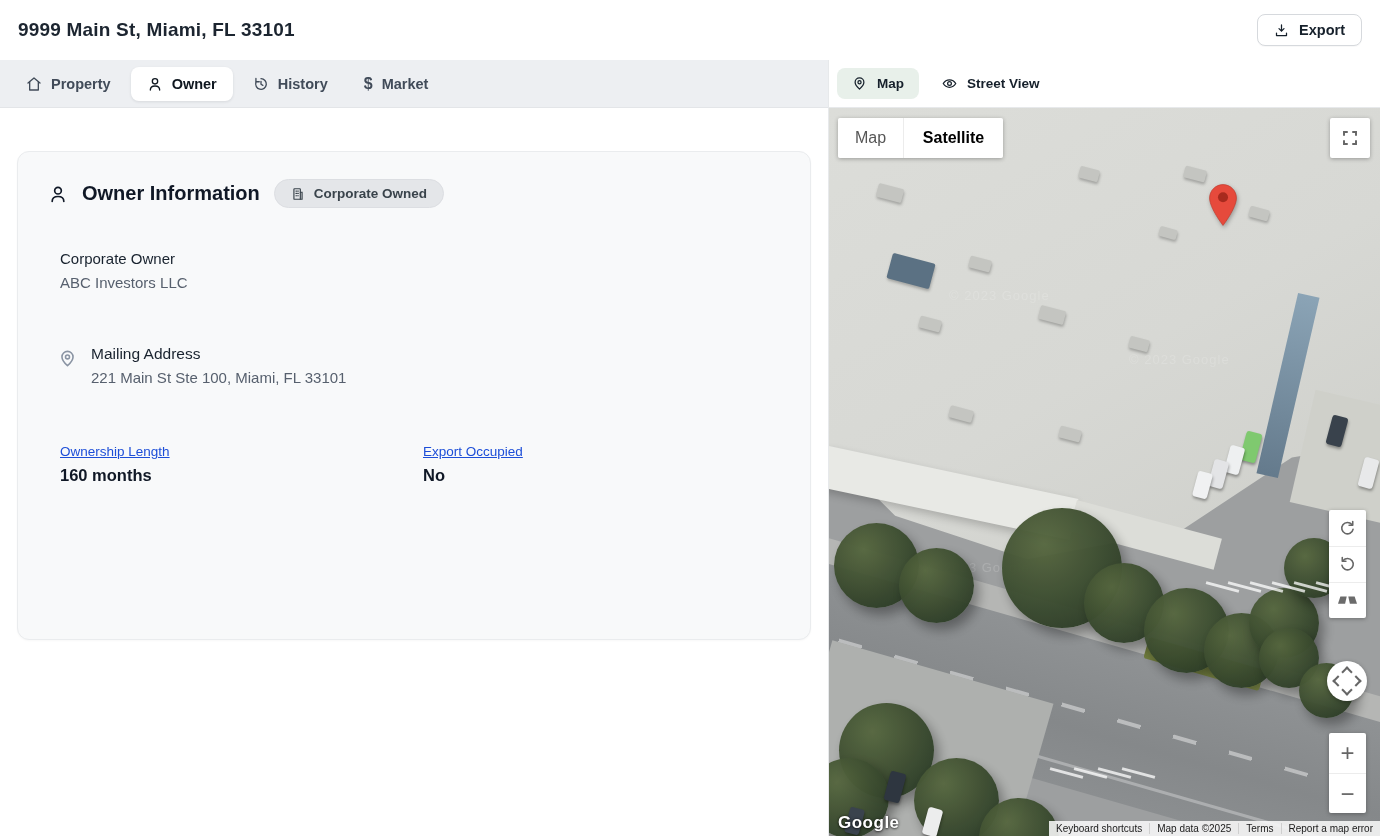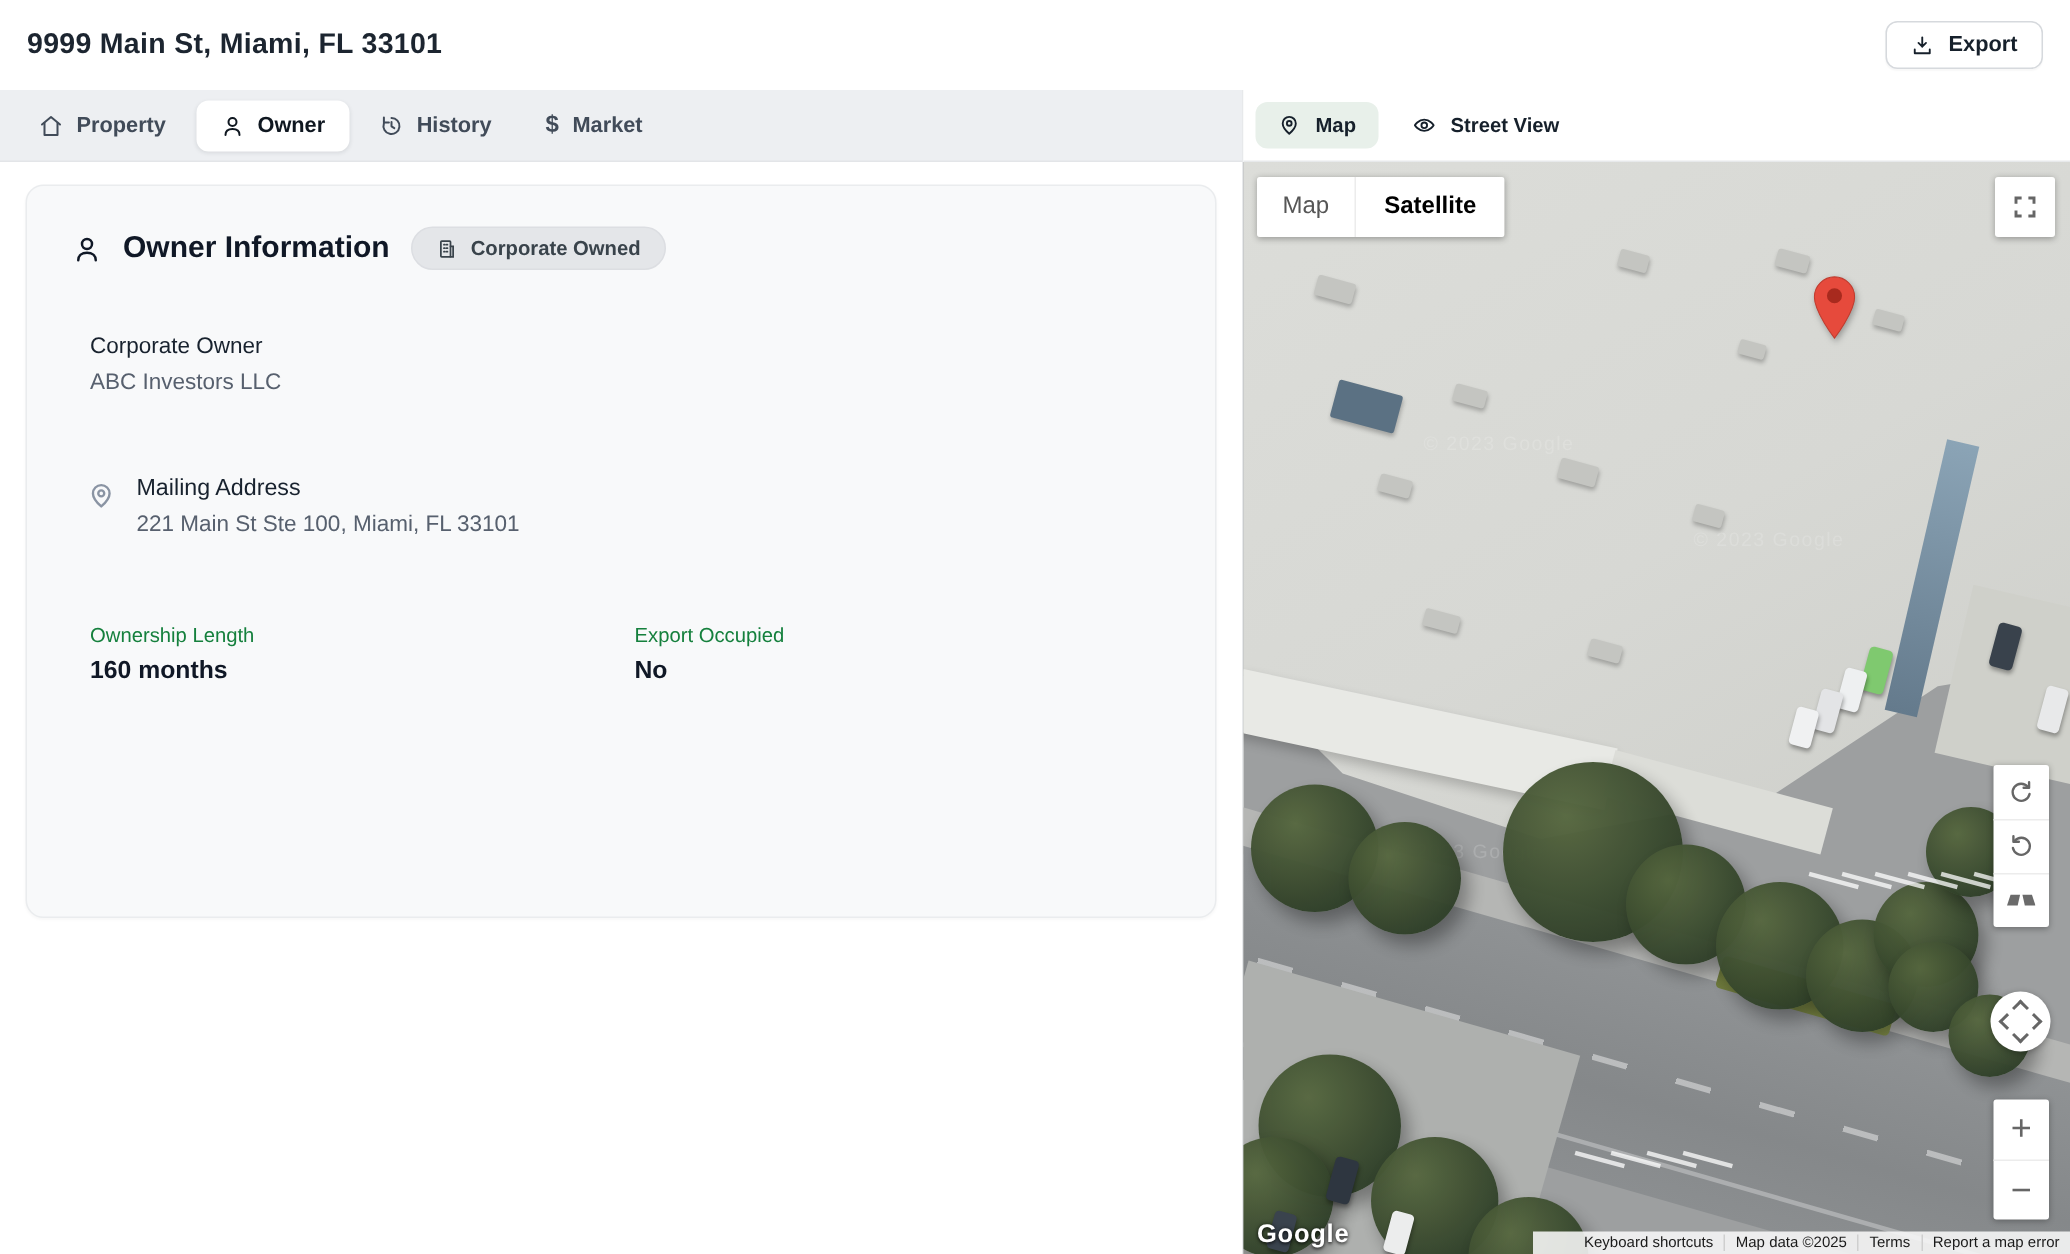--- a/index.html
+++ b/index.html
@@ -9,21 +9,21 @@
   
   .app-header { position:absolute; top:0; left:0; right:0; height:60px; background:#fff;
     display:flex; align-items:center; justify-content:space-between; padding:0 18px; z-index:5; }
   .page-title { font-size:19px; font-weight:700; color:#1c2530; letter-spacing:.2px; }
   .export-btn { display:flex; align-items:center; gap:10px; background:#fff; border:1px solid #d6d9dd;
     border-radius:8px; padding:7px 16px; font-size:14.5px; font-weight:600; color:#16202b; cursor:pointer;
     box-shadow:0 1px 1px rgba(0,0,0,.03); }
 
   
   .main { position:absolute; top:60px; left:0; right:0; bottom:0; display:flex; }
-  .left-pane { width:828px; display:flex; flex-direction:column; background:#fff; }
+  .left-pane { width:828px; display:flex; flex-direction:column; background:#fff;gap:28px; }
   .right-pane { width:660px; display:flex; flex-direction:column; border-left:1px solid #e7e9eb; }
 
   
   .tabbar { height:48px; background:#edeff2; display:flex; align-items:center; padding:0 10px; gap:4px;
     border-bottom:1px solid #e3e5e8; }
   .tab { display:flex; align-items:center; gap:9px; padding:9px 16px; border-radius:8px; font-size:14.5px;
     font-weight:600; color:#414b59; cursor:pointer; }
   .tab svg, .tab .dollar { width:16px; height:16px; color:#414b59; }
   .tab.active { background:#fff; color:#0f1720; box-shadow:0 1px 3px rgba(20,30,40,.10); font-weight:700; }
   .tab.active svg { color:#0f1720; }
@@ -48,21 +48,21 @@
     box-shadow:0 3px 6px rgba(60,90,70,.35); font-family:inherit; }
   .find-btn svg { width:15px; height:15px; color:#fff; }
 
   .mailing { margin:54px 0 0 16px; display:flex; gap:14px; align-items:flex-start; }
   .mailing svg { width:19px; height:19px; color:#8a94a3; margin-top:4px; }
   .mailing .field-label { font-size:15.5px; }
   .mailing .field-value { font-size:15px; margin-top:6px; }
 
   .stats { margin:58px 0 0 18px; display:flex; }
   .stat { width:380px; }
-  .stat-label { font-size:13.5px; color:#15803d; }
+  .stat-label { font-size:13.5px; color:#1d4ed8;text-decoration:underline; }
   .stat-value { font-size:16.5px; font-weight:700; color:#101826; margin-top:7px; }
 
   
   .map-toolbar { height:48px; background:#fff; border-bottom:1px solid #e7e9eb; display:flex;
     align-items:center; padding:0 8px; gap:8px; }
   .view-btn { display:flex; align-items:center; gap:10px; padding:8px 15px; border-radius:8px;
     font-size:13.5px; font-weight:600; color:#16202b; cursor:pointer; background:transparent; }
   .view-btn.active { background:#e8f0ea; }
   .view-btn svg { width:15px; height:15px; color:#16202b; }
 
@@ -129,21 +129,21 @@
   .chev.s { bottom:7px; left:16px; transform:rotate(225deg); }
   .chev.w { left:7px; top:16px; transform:rotate(-45deg); }
   .zoom-panel { top:625px; }
   .zoom-btn { height:40px; display:flex; align-items:center; justify-content:center; font-size:24px;
     color:#666; cursor:pointer; font-weight:400; }
   .zoom-btn + .zoom-btn { border-top:1px solid #ececec; }
   .google-logo { position:absolute; left:9px; bottom:3px; color:#fff; font-size:17px; font-weight:700;
     letter-spacing:.5px; z-index:4; cursor:pointer;
     text-shadow:0 0 3px rgba(0,0,0,.6),0 1px 2px rgba(0,0,0,.45); }
   .attribution { position:absolute; right:0; bottom:0; height:15px; display:flex; align-items:center;
-    background:rgba(248,248,248,.88); font-size:10px; color:#1a1a1a; z-index:4;padding-left:27px; }
+    background:rgba(248,248,248,.88); font-size:10px; color:#1a1a1a; z-index:4; }
   .attribution span { padding:0 7px; border-left:1px solid #cfcfcf; white-space:nowrap; }
   .attribution span:first-child { border-left:none; }
 </style>
 </head>
 <body>
 
 <div class="app-header">
   <div class="page-title">9999 Main St, Miami, FL 33101</div>
   <button class="export-btn">
     <svg width="15" height="15" viewBox="0 0 24 24" fill="none" stroke="currentColor" stroke-width="2" stroke-linecap="round" stroke-linejoin="round">

